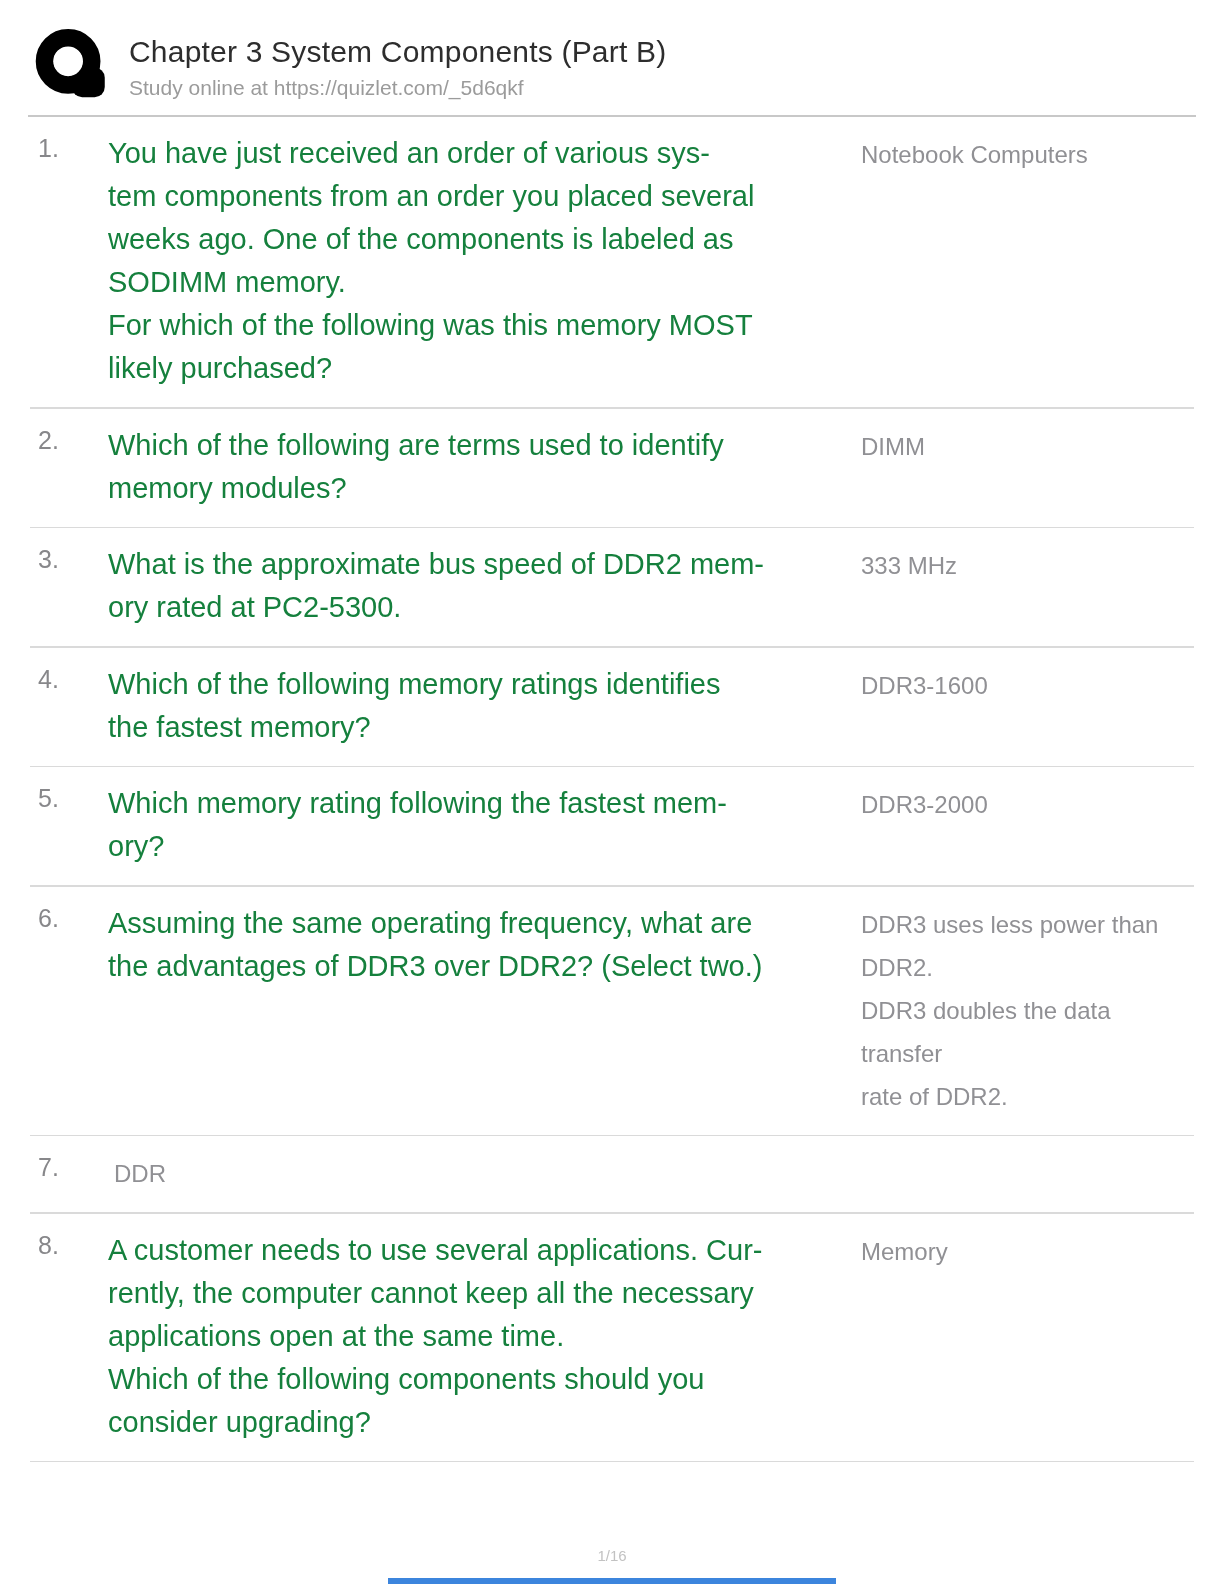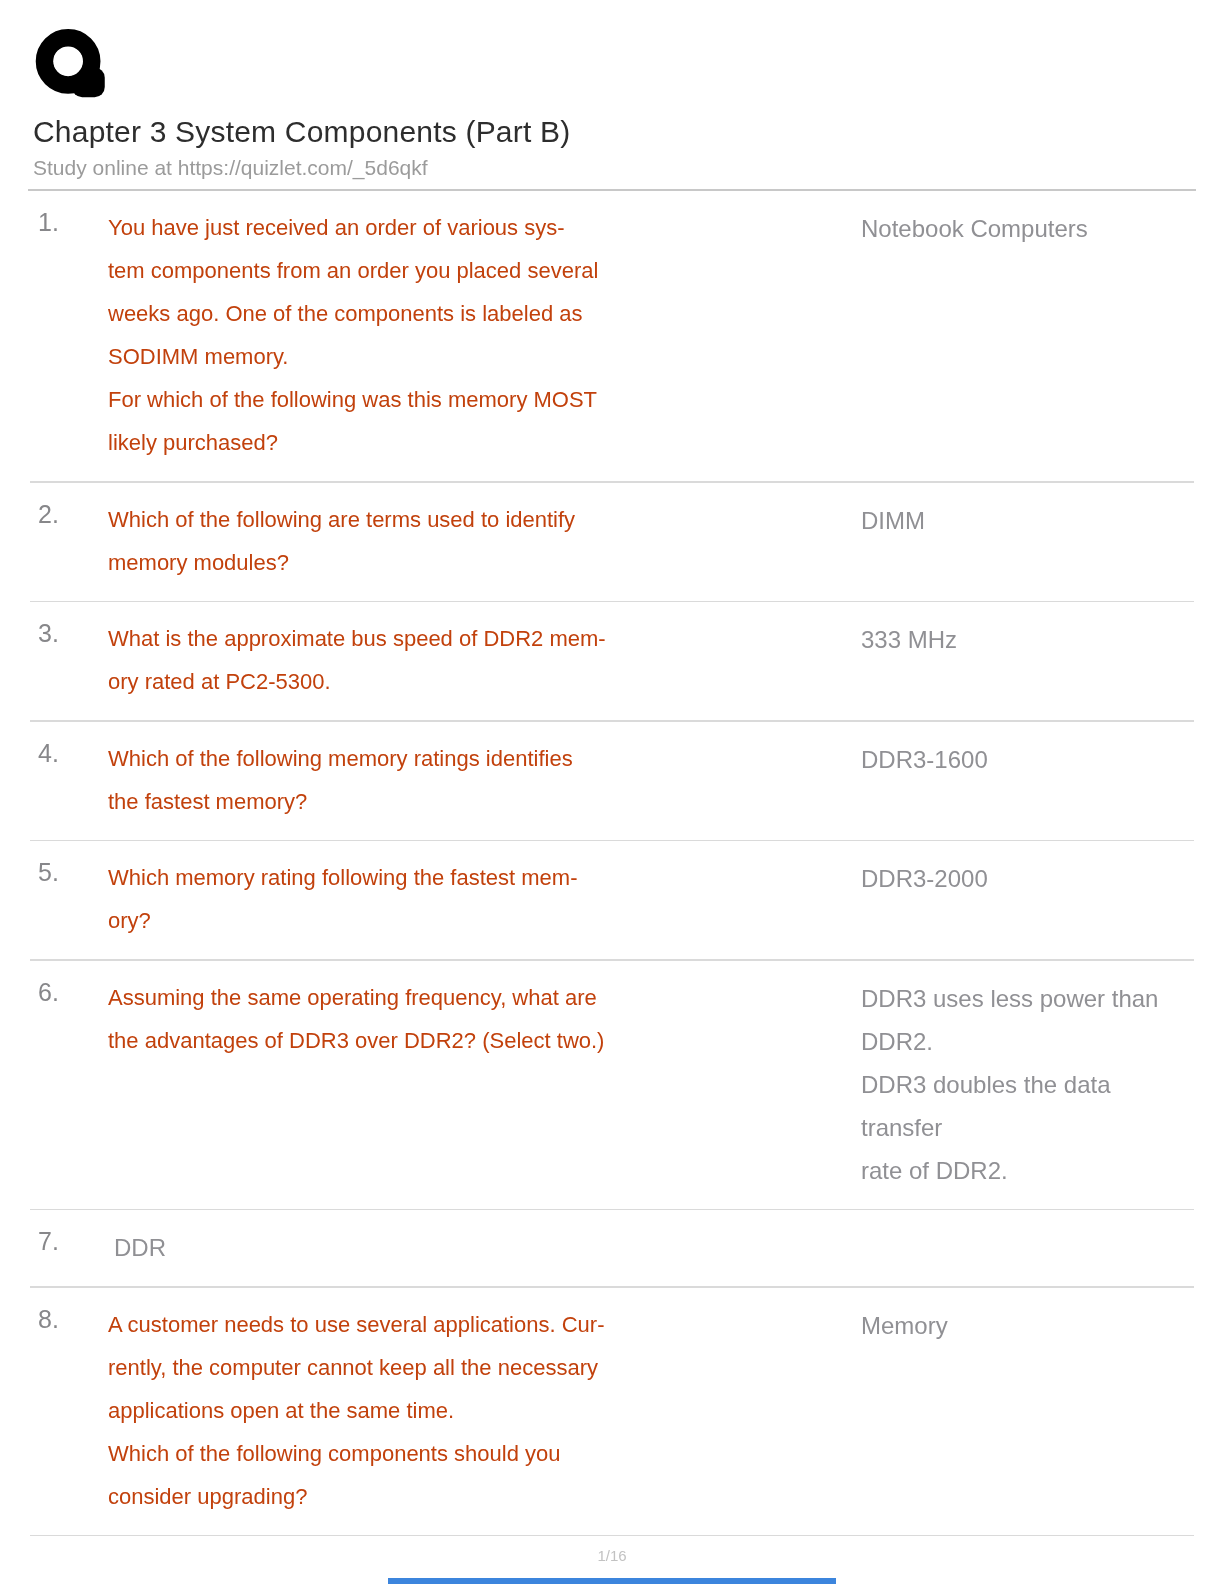--- a/index.html
+++ b/index.html
@@ -11,21 +11,20 @@
     font-family: "Liberation Sans", "DejaVu Sans", sans-serif;
     overflow: hidden;
     box-sizing: border-box;
   }
   
   header {
     display: flex;
     align-items: flex-start;
     padding: 26px 28px 0 33px;
     box-sizing: border-box;
-    flex-direction: column;
   }
   .logo {
     width: 78px;
     height: 80px;
     flex: 0 0 auto;
     margin-right: 18px;
   }
   .head-text { padding-top: 8px; }
   h1 {
     margin: 0;
@@ -59,23 +58,23 @@
     padding: 15px 30px 17px 30px;
     box-sizing: border-box;
   }
   .num {
     font-size: 25px;
     color: #87878a;
     padding-left: 8px;
     padding-top: 2px;
   }
   .q {
-    font-size: 22px;
+    font-size: 29px;
     line-height: 43px;
-    color: #c2410c;
+    color: #15803d;
     white-space: pre-line;
     padding-right: 14px;
   }
   .a {
     font-size: 24px;
     line-height: 43px;
     color: #909094;
     white-space: pre-line;
     padding-left: 6px;
     padding-top: 1px;

